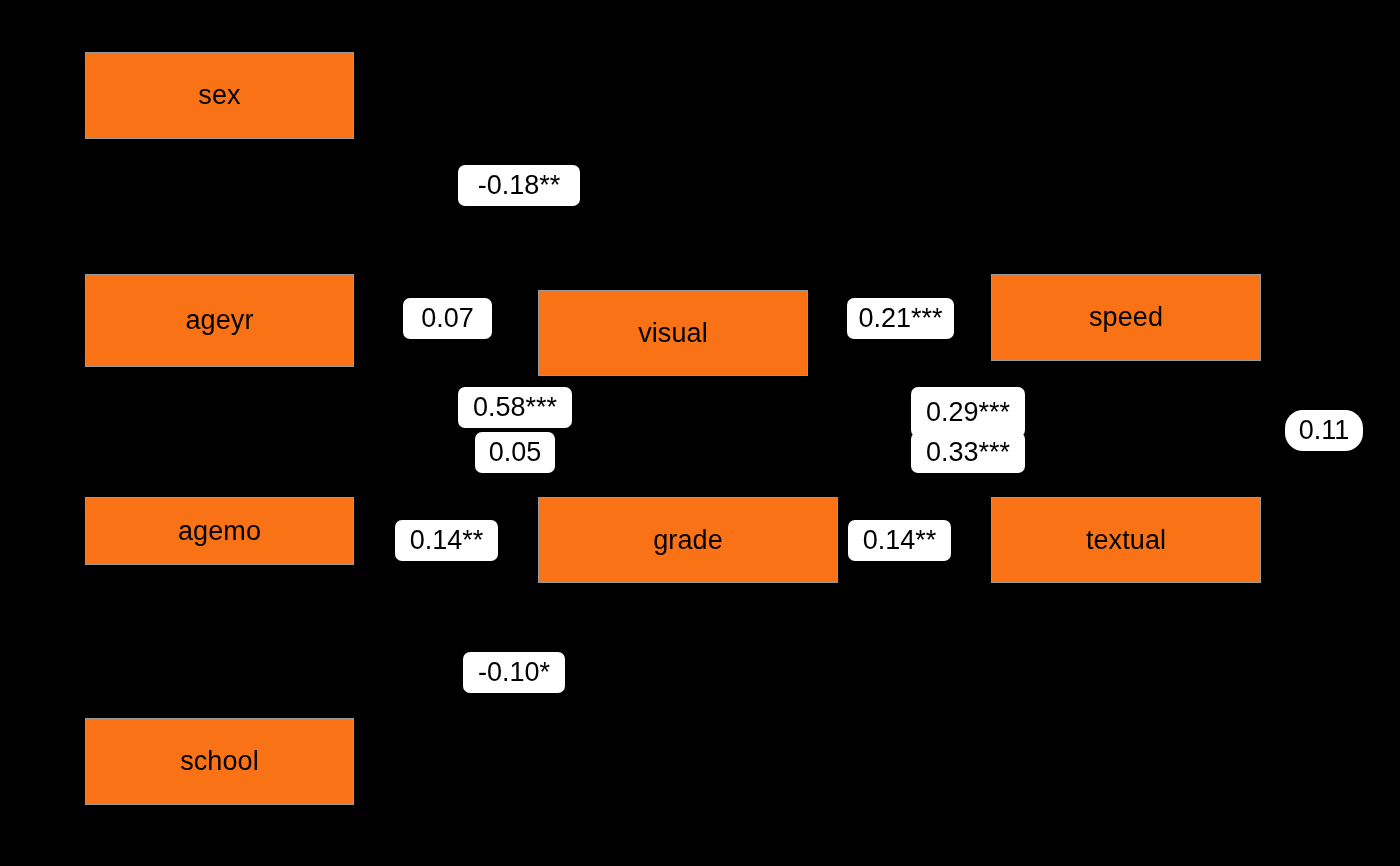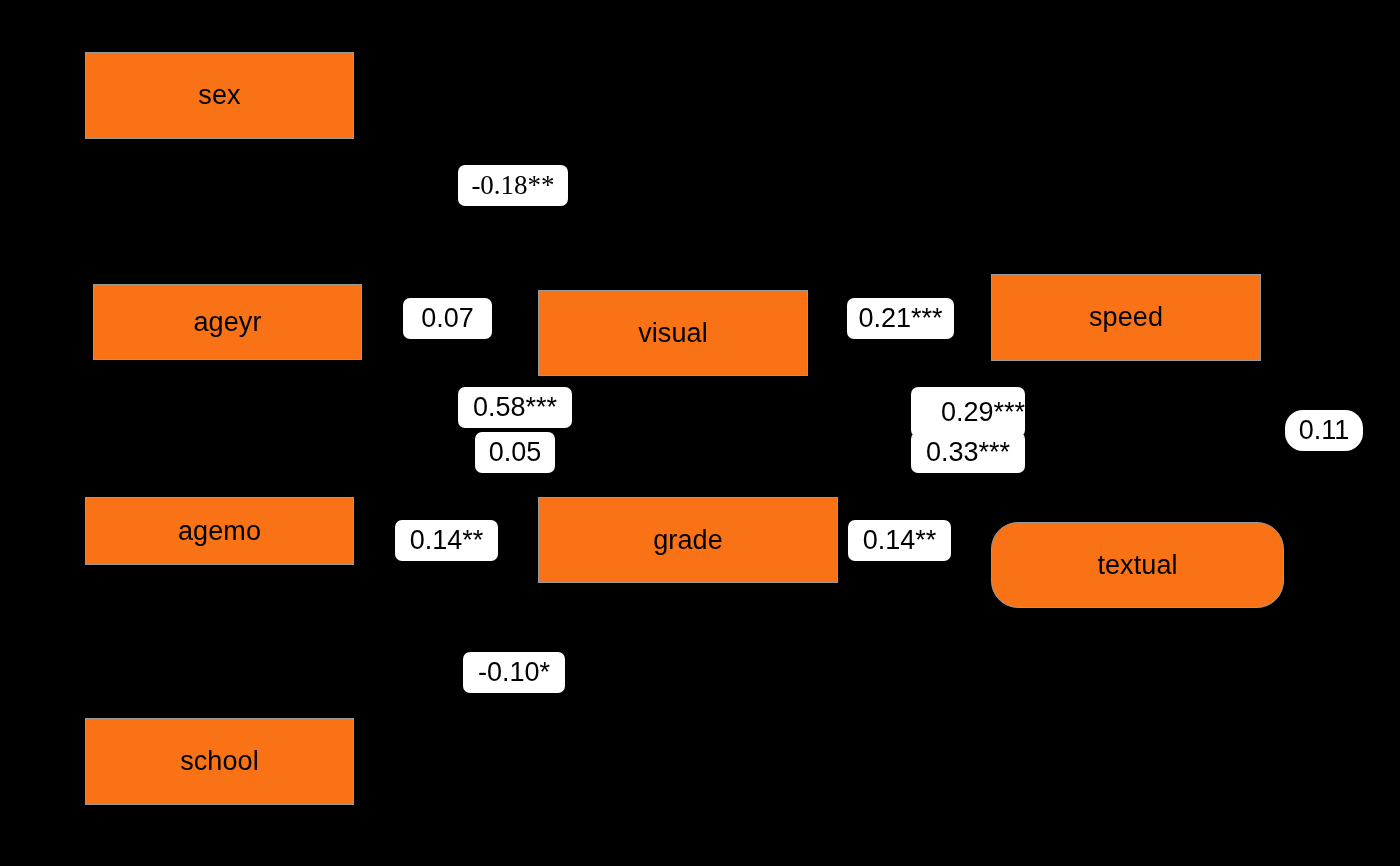--- a/index.html
+++ b/index.html
@@ -74,69 +74,69 @@
       <path d="M 354 540 L 538 540"></path>
       <path d="M 808 540 L 991 540"></path>
       <path d="M 354 760 L 538 560"></path>
     </g>
   </svg>
 
   <div class="node" style="left:85px; top:52px; width:269px; height:87px;">
     <span>sex</span>
   </div>
 
-  <div class="node" style="left:85px; top:284px; width:269px; height:76px;margin-left:8px;">
+  <div class="node" style="left:85px; top:274px; width:269px; height:93px;">
     <span>ageyr</span>
   </div>
 
   <div class="node" style="left:538px; top:290px; width:270px; height:86px;">
     <span>visual</span>
   </div>
 
   <div class="node" style="left:991px; top:274px; width:270px; height:87px;">
     <span>speed</span>
   </div>
 
   <div class="node" style="left:85px; top:497px; width:269px; height:68px;">
     <span>agemo</span>
   </div>
 
   <div class="node" style="left:538px; top:497px; width:300px; height:86px;">
     <span>grade</span>
   </div>
 
-  <div class="node" style="left:991px; top:522px; width:293px; height:86px;border-radius:27px;">
+  <div class="node" style="left:991px; top:497px; width:270px; height:86px;">
     <span>textual</span>
   </div>
 
   <div class="node" style="left:85px; top:718px; width:269px; height:87px;">
     <span>school</span>
   </div>
 
-  <div class="edge-label" style="left:458px; top:165px; width:110px; height:41px;font-family:Liberation Serif, serif;">
+  <div class="edge-label" style="left:458px; top:165px; width:122px; height:41px;">
     <span>-0.18**</span>
   </div>
 
   <div class="edge-label" style="left:403px; top:298px; width:89px; height:41px;">
     <span>0.07</span>
   </div>
 
   <div class="edge-label" style="left:847px; top:298px; width:107px; height:41px;">
     <span>0.21***</span>
   </div>
 
   <div class="edge-label" style="left:458px; top:387px; width:114px; height:41px;">
     <span>0.58***</span>
   </div>
 
   <div class="edge-label" style="left:475px; top:432px; width:80px; height:41px;">
     <span>0.05</span>
   </div>
 
-  <div class="edge-label" style="left:911px; top:387px; width:114px; height:50px;justify-content:flex-end;">
+  <div class="edge-label" style="left:911px; top:387px; width:114px; height:50px;">
     <span>0.29***</span>
   </div>
 
   <div class="edge-label" style="left:911px; top:432px; width:114px; height:41px;">
     <span>0.33***</span>
   </div>
 
   <div class="edge-label" style="left:1285px; top:410px; width:78px; height:41px;border-radius:18px;">
     <span>0.11</span>
   </div>

